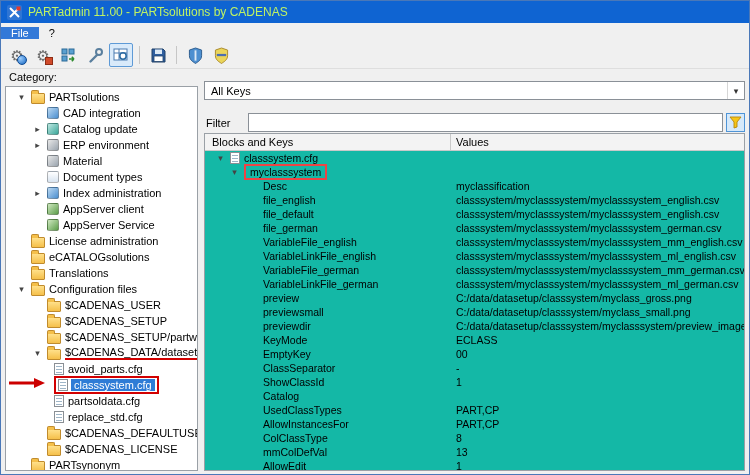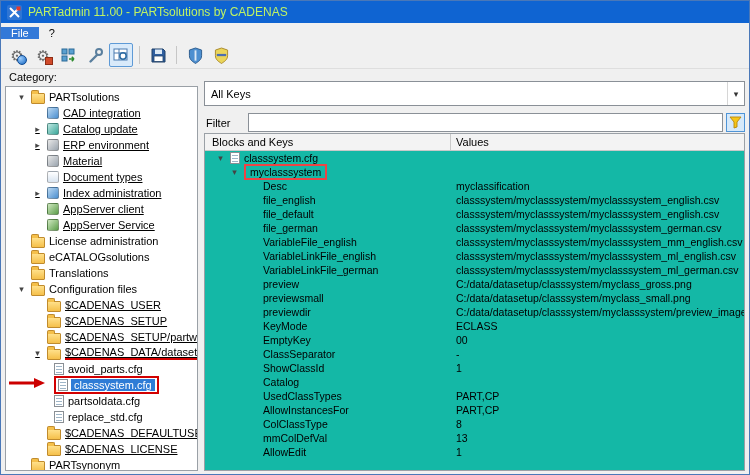--- a/index.html
+++ b/index.html
@@ -27,39 +27,39 @@
   .gear.red::after { content:""; position:absolute; right:-3px; bottom:-2px; width:6px; height:6px; background:#d04a2a; border:1px solid #8e2c14; }
 
   
   .main { position:absolute; top:68px; left:0; right:0; bottom:0; }
   .cat-label { position:absolute; left:8px; top:2px; }
 
   
   .leftpanel { position:absolute; left:4px; top:17px; width:193px; bottom:3px; background:#fff; border:1px solid #9aa0a6; overflow:hidden; padding-top:2px; }
   .trow { height:16px; display:flex; align-items:center; gap:4px; white-space:nowrap; overflow:visible; }
   .chev { width:11px; flex:0 0 11px; text-align:center; color:#444; font-size:9px; line-height:1; }
-  .t0 { padding-left:10px; } .t1 { padding-left:26px;text-decoration:underline; } .t2 { padding-left:48px; }
+  .t0 { padding-left:10px; } .t1 { padding-left:26px; } .t2 { padding-left:48px; }
   .folder { width:14px; height:11px; position:relative; flex:0 0 14px; background:linear-gradient(#ffe08a,#f5c04a); border:1px solid #c08b2d; border-radius:1px; margin-top:2px; }
   .folder::before { content:""; position:absolute; left:-1px; top:-4px; width:6px; height:3px; background:#f5c04a; border:1px solid #c08b2d; border-bottom:none; border-radius:2px 2px 0 0; }
   .doc { width:10px; height:12px; position:relative; flex:0 0 10px; background:#fff; border:1px solid #8a8f94; }
   .doc::after { content:""; position:absolute; left:1px; top:2px; width:6px; height:1px; background:#9fb6c8; box-shadow:0 3px 0 #9fb6c8, 0 6px 0 #9fb6c8; }
   .app { width:12px; height:12px; flex:0 0 12px; border-radius:2px; border:1px solid rgba(0,0,0,.28); }
   .app.blue  { background:linear-gradient(135deg,#bcd9f2,#4b8fd0); }
   .app.teal  { background:linear-gradient(135deg,#bfe8e2,#3aa79a); }
   .app.gray  { background:linear-gradient(135deg,#e8e8e8,#9aa4ae); }
   .app.green { background:linear-gradient(135deg,#cfe8c0,#5c9e4a); }
   .app.doc2  { background:linear-gradient(180deg,#ffffff,#d8e4f0); }
   .uline { border-bottom:2px solid #d20000; }
   .redbox { border:2px solid #d20000; display:inline-flex; align-items:center; gap:3px; padding:1px 2px; }
   .sel { background:#2e7cd6; color:#fff; padding:0 3px; }
   .red-arrow { position:absolute; left:7px; top:375px; z-index:10; }
 
   
   .rightpanel { position:absolute; left:203px; top:12px; right:4px; bottom:3px; }
-  .combo { position:absolute; left:0; right:0; top:0; height:25px; background:#fff; border:1px solid #8a9097; display:flex; align-items:center; padding:0 6px; }
+  .combo { position:absolute; left:0; right:0; top:0; height:19px; background:#fff; border:1px solid #8a9097; display:flex; align-items:center; padding:0 6px; }
   .combo .arrowzone { position:absolute; right:0; top:0; bottom:0; width:17px; border-left:1px solid #d6d6d6; display:flex; align-items:center; justify-content:center; color:#333; font-size:9px; }
   .filterrow { position:absolute; left:0; right:0; top:26px; height:31px; display:flex; align-items:center; }
   .flabel { width:44px; padding-left:2px; }
   .finput { flex:1; height:19px; border:1px solid #8a9097; background:#fff; margin-right:3px; font:inherit; padding:0 4px; }
   .fbtn { width:19px; height:19px; flex:0 0 19px; border:1px solid #4f94d6; background:#d6e9fa; display:flex; align-items:center; justify-content:center; }
 
   .ktable { position:absolute; left:0; right:0; top:52px; bottom:0; background:#14b8a6; border:1px solid #9aa0a6; overflow:hidden; }
   .khead { height:17px; display:flex; background:#f3f3f3; border-bottom:1px solid #c9c9c9; }
   .khead .h1 { width:246px; padding:2px 7px; border-right:1px solid #c9c9c9; }
   .khead .h2 { flex:1; padding:2px 5px; }
@@ -330,20 +330,26 @@
             <div class="kc2">classsystem/myclasssystem/myclasssystem_mm_english.csv</div>
           </div>
         <div class="krow">
             <div class="kc1 l2">
               <span>VariableLinkFile_english</span>
             </div>
             <div class="kc2">classsystem/myclasssystem/myclasssystem_ml_english.csv</div>
           </div>
         <div class="krow">
             <div class="kc1 l2">
+              <span>VariableFile_german</span>
+            </div>
+            <div class="kc2">classsystem/myclasssystem/myclasssystem_mm_german.csv</div>
+          </div>
+        <div class="krow">
+            <div class="kc1 l2">
               <span>VariableLinkFile_german</span>
             </div>
             <div class="kc2">classsystem/myclasssystem/myclasssystem_ml_german.csv</div>
           </div>
         <div class="krow">
             <div class="kc1 l2">
               <span>preview</span>
             </div>
             <div class="kc2">C:/data/datasetup/classsystem/myclass_gross.png</div>
           </div>

